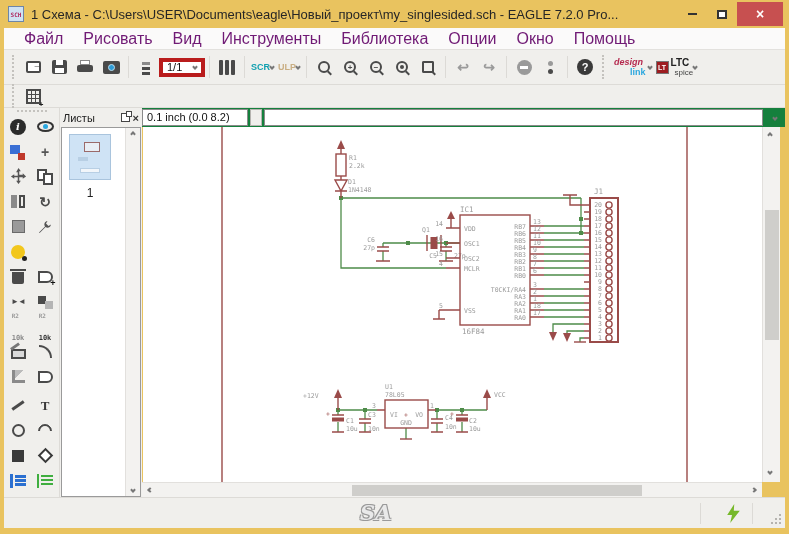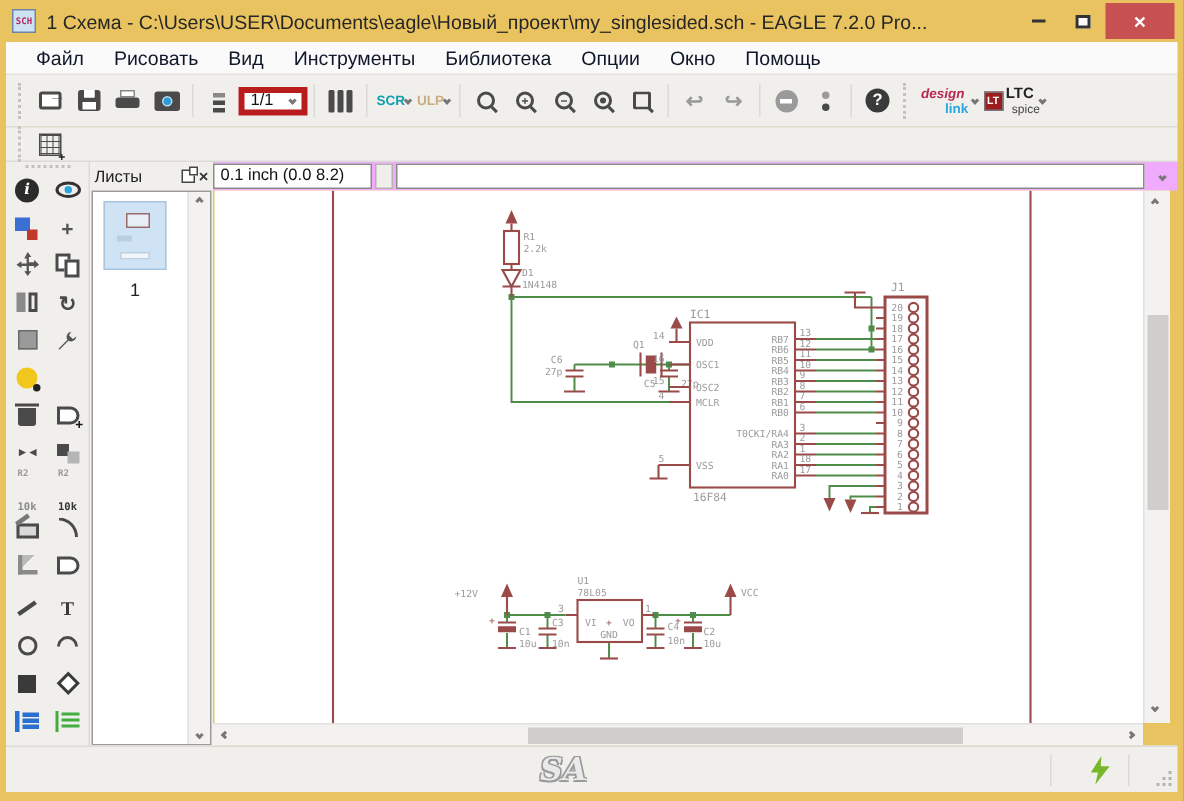--- a/index.html
+++ b/index.html
@@ -11,21 +11,21 @@
   .appicon{width:16px;height:16px;background:#cfe2f2;border:1px solid #6d86a8;color:#b0275f;font:bold 6px "DejaVu Sans Mono",monospace;display:flex;align-items:center;justify-content:center;letter-spacing:0;}
   .wtitle{margin-left:7px;font-size:13px;color:#262626;white-space:nowrap;overflow:hidden;text-align:center;}
   .wbtns{position:absolute;right:6px;top:0;height:28px;display:flex;align-items:center;}
   .wbtn{width:30px;height:22px;display:flex;align-items:center;justify-content:center;}
   .minglyph{width:9px;height:2px;background:#333;}
   .maxglyph{width:10px;height:9px;border:2px solid #333;background:#fdfdfd;}
   .closebtn{width:46px;height:24px;background:#c75050;display:flex;align-items:center;justify-content:center;color:#fff;font-size:14px;font-weight:bold;}
 
   
   .menubar{position:absolute;left:4px;top:28px;width:781px;height:22px;background:#fbfafa;border-bottom:1px solid #e3e1de;display:flex;align-items:center;padding-left:10px;gap:0;}
-  .menu-item{font-size:13px;color:#0f172a;padding:2px 10px;}
+  .menu-item{font-size:16px;color:#701a75;padding:2px 10px;}
 
   
   .toolbar1{position:absolute;left:4px;top:50px;width:781px;height:35px;background:#f0efec;border-bottom:1px solid #dddbd7;display:flex;align-items:center;padding-left:4px;}
   .toolbar2{position:absolute;left:4px;top:85px;width:781px;height:23px;background:#f0efec;border-bottom:1px solid #dddbd7;display:flex;align-items:center;padding-left:4px;}
   .vhandle{width:4px;height:24px;border-left:2px dotted #c4c2be;margin:0 4px;}
   .tsep{width:1px;height:22px;background:#dcdad6;margin:0 4px;}
   .tbtn{height:24px;min-width:26px;display:flex;align-items:center;justify-content:center;padding:0 2px;position:relative;}
   .darkbox{background:#4a4a4a;border-radius:2px;}
   .i-open{width:15px;height:12px;border:2px solid #4a4a4a;border-radius:2px;position:relative;background:#fff;}
   .i-open::after{content:"→";position:absolute;right:-5px;top:-5px;color:#4a4a4a;font-size:11px;font-weight:bold;}
@@ -133,21 +133,21 @@
   .close-ic{font:bold 11px "Liberation Sans",sans-serif;color:#333;}
   .sheets-body{flex:1;background:#fff;border:1px solid #9a9a9a;margin:0 1px 1px 1px;position:relative;}
   .thumb{position:absolute;left:7px;top:6px;width:42px;height:46px;background:#cfe3f5;border:1px solid #a9c4dd;}
   .thumb .t1{position:absolute;left:14px;top:7px;width:16px;height:10px;border:1px solid #9a6a6a;background:#e8eef5;}
   .thumb .t2{position:absolute;left:8px;top:22px;width:10px;height:4px;background:#b8cfe4;}
   .thumb .t3{position:absolute;left:10px;bottom:6px;width:20px;height:5px;background:#f2f6fa;border:1px solid #b8cfe4;}
   .thumb-label{position:absolute;left:0px;top:58px;width:56px;text-align:center;font-size:12px;color:#222;}
   .pscroll{position:absolute;right:0;top:0;width:15px;height:100%;background:#f3f2f0;border-left:1px solid #e2e0dd;display:flex;flex-direction:column;justify-content:space-between;align-items:center;padding:4px 0;}
 
   
-  .cmdbar{position:absolute;left:142px;top:108px;width:643px;height:19px;background:#f0abfc;display:flex;align-items:center;gap:2px;}
+  .cmdbar{position:absolute;left:142px;top:108px;width:643px;height:19px;background:#15803d;display:flex;align-items:center;gap:2px;}
   .coordbox{width:106px;height:17px;background:#fff;border:1px solid #8a8a8a;font-size:11px;color:#111;padding:1px 4px;white-space:nowrap;}
   .minibox{width:12px;height:17px;background:#f0efec;border:1px solid #b5b3af;}
   .cmdinput{flex:1;height:17px;background:#fff;border:1px solid #8a8a8a;font-size:11px;padding:0 3px;outline:none;font-family:"Liberation Sans",sans-serif;}
   .cmd-dd{width:20px;display:flex;justify-content:center;}
 
   
   .canvas{position:absolute;left:143px;top:127px;width:619px;height:355px;background:#ffffff;overflow:hidden;}
   .vscroll{position:absolute;left:762px;top:127px;width:18px;height:355px;background:#f3f2f0;border-left:1px solid #e2e0dd;}
   .vthumb{position:absolute;left:2px;top:83px;width:14px;height:130px;background:#cfcecb;}
   .varrow{position:absolute;left:5px;}

